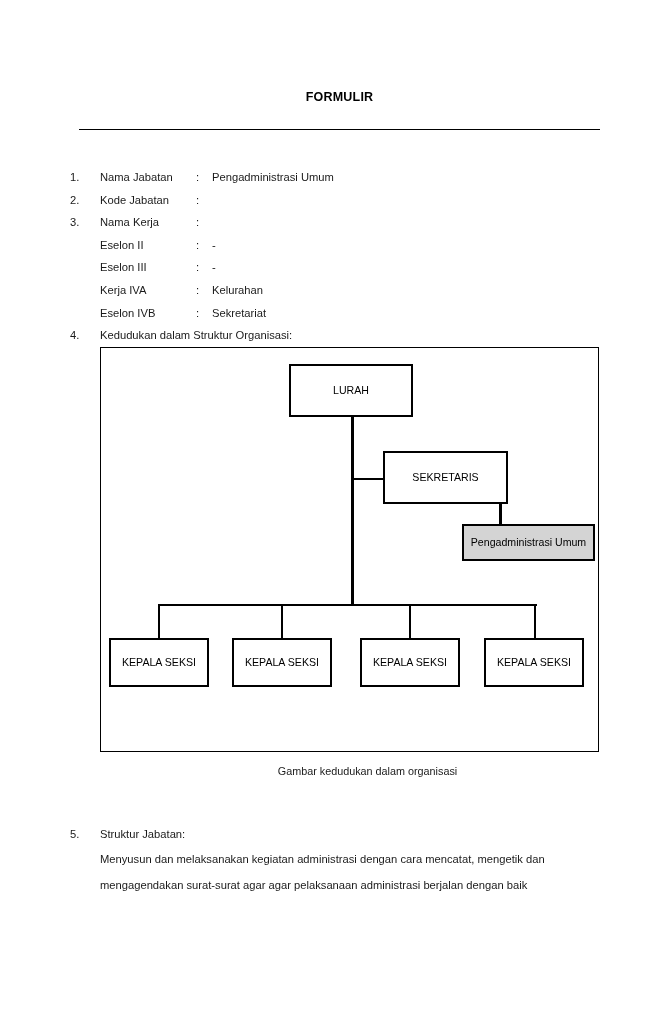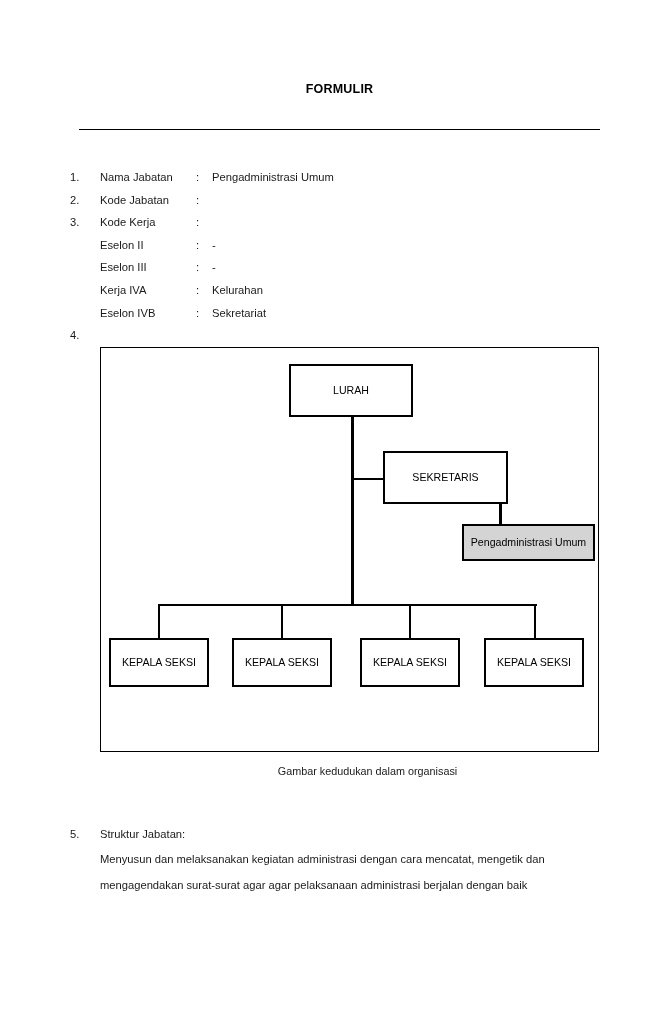--- a/index.html
+++ b/index.html
@@ -27,20 +27,21 @@
     top: 76px;
     width: 521px;
     text-align: center;
   }
   .doc-title-line {
     font-size: 12.5px;
     font-weight: bold;
     letter-spacing: 0.2px;
     line-height: 26px;
     color: #000000;
+    margin-top: 8px;
   }
   .header-rule {
     position: absolute;
     left: 79px;
     top: 129px;
     width: 521px;
     height: 0;
     border-top: 1.3px solid #000000;
   }
 
@@ -186,21 +187,21 @@
 
     <div class="field-row">
       <span class="f-num">2.</span>
       <span class="f-label">Kode Jabatan</span>
       <span class="f-colon">:</span>
       <span class="f-value"></span>
     </div>
 
     <div class="field-row">
       <span class="f-num">3.</span>
-      <span class="f-label">Kode Kerja</span>
+      <span class="f-label">Nama Kerja</span>
       <span class="f-colon">:</span>
       <span class="f-value"></span>
     </div>
 
     <div class="field-row indent">
       <span class="f-num"></span>
       <span class="f-label">Eselon II</span>
       <span class="f-colon">:</span>
       <span class="f-value">-</span>
     </div>
@@ -221,20 +222,21 @@
 
     <div class="field-row indent">
       <span class="f-num"></span>
       <span class="f-label">Eselon IVB</span>
       <span class="f-colon">:</span>
       <span class="f-value">Sekretariat</span>
     </div>
 
     <div class="field-row">
       <span class="f-num">4.</span>
+      <span class="f-label">Kedudukan dalam Struktur Organisasi:</span>
     </div>
 
   </div>
 
   <div class="chart-frame">
     <div class="chart-inner">
 
       <div class="conn" style="left:250px; top:69px; width:2.6px; height:189px;"></div>
 
       <div class="conn" style="left:250px; top:130px; width:33px; height:1.6px;"></div>

